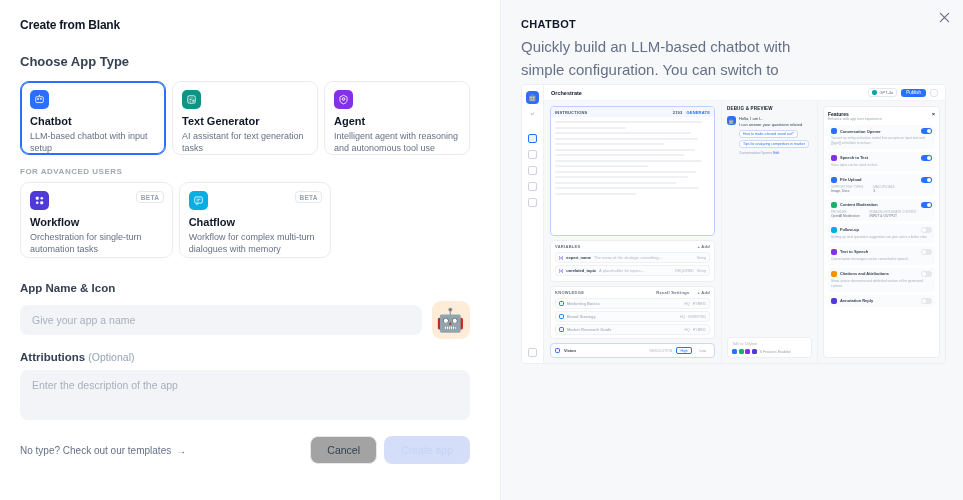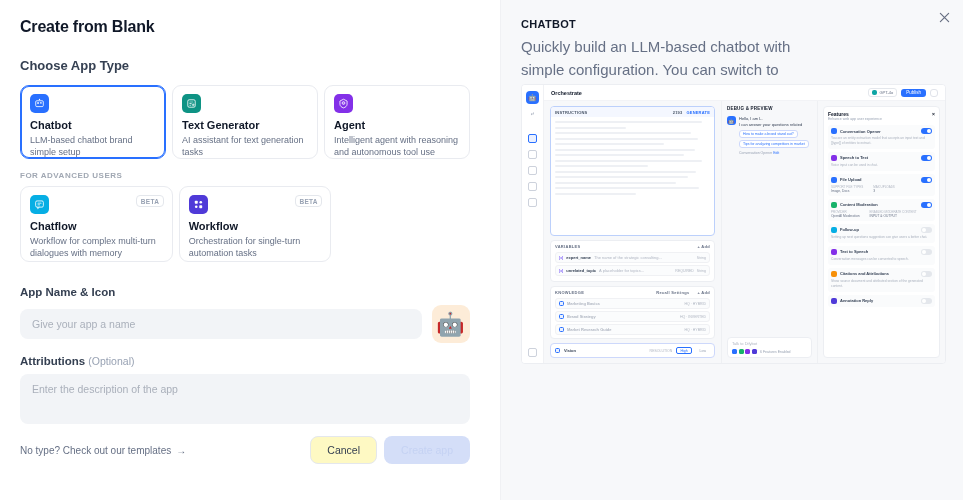--- a/index.html
+++ b/index.html
@@ -14,21 +14,21 @@
 
   
   .left {
     width: 500px; height: 500px;
     padding: 14px 30px 0 20px;
     position: relative;
     background: #fff;
     display: flex; flex-direction: column;
   }
   .page-title {
-    font-size: 16px; font-weight: 700; color: #101828;
+    font-size: 12px; font-weight: 700; color: #101828;
     letter-spacing: -0.2px; margin-bottom: 22px; margin-top: 4px;
   }
   .section-label {
     font-size: 13px; font-weight: 600; color: #354052;
     margin-bottom: 12px;
   }
   .group-label {
     font-size: 8px; font-weight: 600; color: #a1a8b3;
     letter-spacing: 0.5px; text-transform: uppercase;
     margin-bottom: 6px;
@@ -101,21 +101,21 @@
     font-size: 10px; color: #667085; cursor: pointer;
     display: flex; align-items: center; gap: 5px;
   }
   .btn-group { display: flex; gap: 7px; align-items: center; }
   .btn {
     height: 28px; border-radius: 8px; font-size: 10.5px; font-weight: 500;
     padding: 0 16px; display: flex; align-items: center; justify-content: center;
     cursor: pointer; font-family: "Liberation Sans", sans-serif;
     border: 1px solid transparent;
   }
-  .btn-cancel { background: #fef9c3; border-color: #e4e7ec; color: #354052; }
+  .btn-cancel { background: #a3a3a3; border-color: #e4e7ec; color: #354052; }
   .btn-create {
     background: #d4def8; color: #c5d2f3; min-width: 71px;
   }
 
   
   .right {
     width: 463px; height: 500px;
     background: #f7f8fa; position: relative;
     padding: 14px 18px 0 20px;
     border-left: 1px solid #f0f1f4;
@@ -261,21 +261,21 @@
         <div class="card-icon" style="background:#2970ff">
           <svg width="11" height="11" viewBox="0 0 16 16" fill="none">
             <rect x="2.5" y="4" width="11" height="8.5" rx="1.6" stroke="#fff" stroke-width="1.2"></rect>
             <circle cx="8" cy="2" r="1" fill="#fff"></circle>
             <rect x="4.6" y="6.2" width="2.6" height="2.2" rx="0.5" fill="#fff"></rect>
             <rect x="8.6" y="6.2" width="2.8" height="0.9" rx="0.45" fill="#fff"></rect>
             <rect x="8.6" y="8" width="2.8" height="0.9" rx="0.45" fill="#fff"></rect>
           </svg>
         </div>
         <div class="card-title">Chatbot</div>
-        <div class="card-desc">LLM-based chatbot brand simple setup</div>
+        <div class="card-desc">LLM-based chatbot with input setup</div>
       </div>
 
       <div class="app-card">
         <div class="card-icon" style="background:#0e9384">
           <svg width="11" height="11" viewBox="0 0 16 16" fill="none">
             <rect x="2.6" y="2.6" width="10.8" height="10.8" rx="2" stroke="#fff" stroke-width="1.2"></rect>
             <rect x="4.8" y="5.3" width="6" height="1" rx="0.5" fill="#fff"></rect>
             <rect x="4.8" y="7.6" width="3.6" height="1" rx="0.5" fill="#fff"></rect>
             <rect x="4.8" y="9.9" width="2.6" height="1" rx="0.5" fill="#fff"></rect>
             <path d="M10.4 8.4 v3.2 M8.8 10 h3.2" stroke="#fff" stroke-width="1.1" stroke-linecap="round"></path>
@@ -296,44 +296,44 @@
         <div class="card-title">Agent</div>
         <div class="card-desc">Intelligent agent with reasoning and autonomous tool use</div>
       </div>
     </div>
 
     <div class="group-label">FOR ADVANCED USERS</div>
     <div class="card-row">
 
       <div class="app-card beta-card">
         <div class="beta-badge">BETA</div>
+        <div class="card-icon" style="background:#4f3ad8">
+          <svg width="11" height="11" viewBox="0 0 16 16" fill="none">
+            <rect x="2.6" y="2.6" width="4.3" height="4.3" rx="1.1" fill="#fff"></rect>
+            <rect x="9.1" y="9.1" width="4.3" height="4.3" rx="1.1" fill="#fff"></rect>
+            <circle cx="11.3" cy="4.7" r="1.9" fill="#fff"></circle>
+            <circle cx="4.7" cy="11.3" r="1.9" fill="#fff"></circle>
+          </svg>
+        </div>
+        <div class="card-title">Workflow</div>
+        <div class="card-desc">Orchestration for single-turn automation tasks</div>
+      </div>
+
+      <div class="app-card beta-card">
+        <div class="beta-badge">BETA</div>
         <div class="card-icon" style="background:#06aee4">
           <svg width="11" height="11" viewBox="0 0 16 16" fill="none">
             <rect x="2.4" y="2.8" width="11.2" height="9" rx="2" stroke="#fff" stroke-width="1.2"></rect>
             <path d="M5.4 11.8 L5.4 14 L8 11.8" stroke="#fff" stroke-width="1.2" stroke-linejoin="round" fill="none"></path>
             <rect x="5" y="5.6" width="6" height="1.1" rx="0.55" fill="#fff"></rect>
             <rect x="5" y="8" width="4" height="1.1" rx="0.55" fill="#fff"></rect>
           </svg>
         </div>
         <div class="card-title">Chatflow</div>
         <div class="card-desc">Workflow for complex multi-turn dialogues with memory</div>
-      </div>
-
-      <div class="app-card beta-card">
-        <div class="beta-badge">BETA</div>
-        <div class="card-icon" style="background:#4f3ad8">
-          <svg width="11" height="11" viewBox="0 0 16 16" fill="none">
-            <rect x="2.6" y="2.6" width="4.3" height="4.3" rx="1.1" fill="#fff"></rect>
-            <rect x="9.1" y="9.1" width="4.3" height="4.3" rx="1.1" fill="#fff"></rect>
-            <circle cx="11.3" cy="4.7" r="1.9" fill="#fff"></circle>
-            <circle cx="4.7" cy="11.3" r="1.9" fill="#fff"></circle>
-          </svg>
-        </div>
-        <div class="card-title">Workflow</div>
-        <div class="card-desc">Orchestration for single-turn automation tasks</div>
       </div>
 
       <div style="flex:1 1 0;"></div>
     </div>
 
     <div class="form-label">App Name &amp; Icon</div>
     <div class="name-row">
       <input class="text-input" type="text" value="" placeholder="Give your app a name" style="">
       <div class="app-avatar">
         <span>🤖</span>

